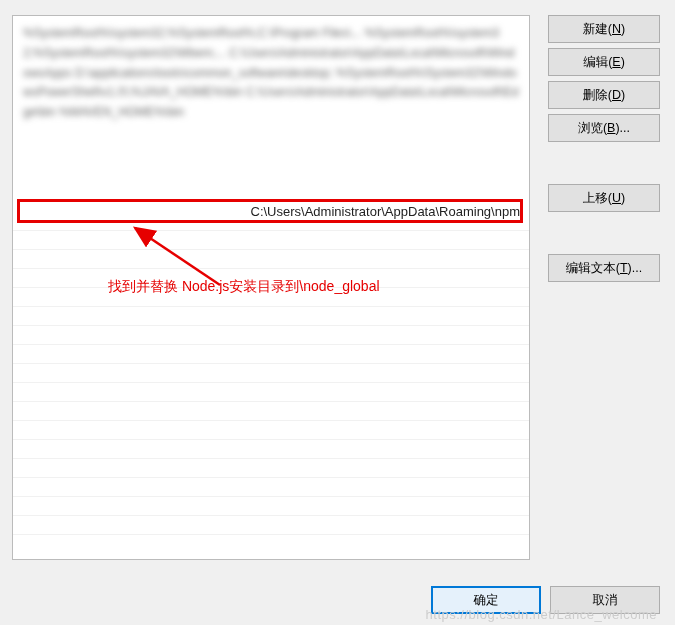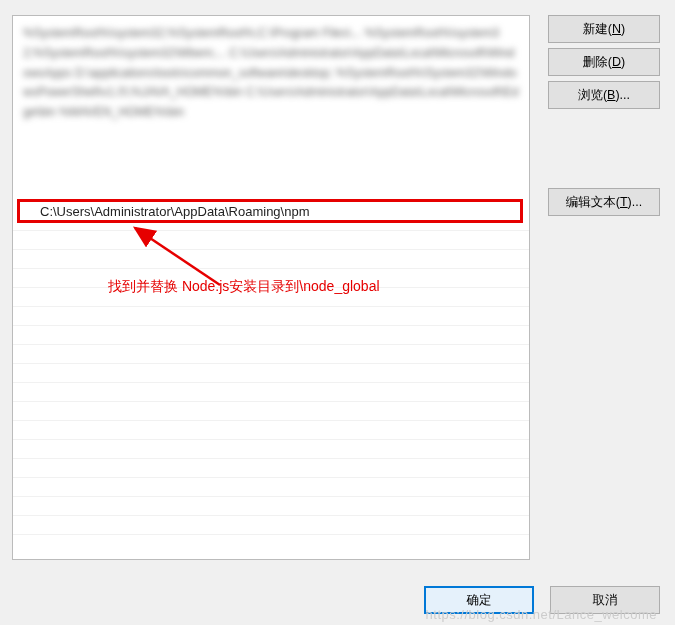--- a/index.html
+++ b/index.html
@@ -32,20 +32,21 @@
       position: absolute;
       top: 183px; left: 4px; right: 6px;
       height: 24px;
       border: 3px solid #e60000;
       background: #fff;
       display: flex;
       align-items: center;
       padding-left: 20px;
       font-size: 13px;
       color: #222;
+      justify-content: flex-end;
     }
     .lines-below {
       position: absolute;
       top: 214px; left: 0; right: 0; bottom: 0;
     }
     .lines-below .hline {
       height: 19px;
       border-top: 1px solid #f1f1f1;
     }
     .sidebar { width: 112px; display: flex; flex-direction: column; gap: 5px; }
@@ -55,21 +56,21 @@
       border: 1px solid #adadad;
       font-size: 12.5px;
       color: #000;
       cursor: pointer;
     }
     .gap-big { height: 32px; }
     .mnemonic { text-decoration: underline; }
     .footer {
       position: absolute;
       bottom: 11px; right: 15px;
-      display: flex; gap: 16px;
+      display: flex; gap: 9px;
     }
     .footer .btn { width: 110px; }
     .btn.primary { border: 2px solid #0078d7; background: #e5f1fb; }
     .watermark {
       position: absolute;
       bottom: 3px; right: 18px;
       font-size: 13px;
       color: #ccc;
       letter-spacing: 0.5px;
       font-family: Arial, sans-serif;
@@ -125,26 +126,32 @@
     <div class="path-row">
       <span>C:\Users\Administrator\AppData\Roaming\npm</span>
     </div>
   </div>
 
   <div class="sidebar">
     <button class="btn">
       <span>新建(</span><span class="mnemonic">N</span><span>)</span>
     </button>
     <button class="btn">
+      <span>编辑(</span><span class="mnemonic">E</span><span>)</span>
+    </button>
+    <button class="btn">
       <span>删除(</span><span class="mnemonic">D</span><span>)</span>
     </button>
     <button class="btn">
       <span>浏览(</span><span class="mnemonic">B</span><span>)...</span>
     </button>
     <div class="gap-big"></div>
+    <button class="btn">
+      <span>上移(</span><span class="mnemonic">U</span><span>)</span>
+    </button>
     <div class="gap-big"></div>
     <button class="btn">
       <span>编辑文本(</span><span class="mnemonic">T</span><span>)...</span>
     </button>
   </div>
 </div>
 
 <div class="footer">
   <button class="btn primary">确定</button>
   <button class="btn">取消</button>

